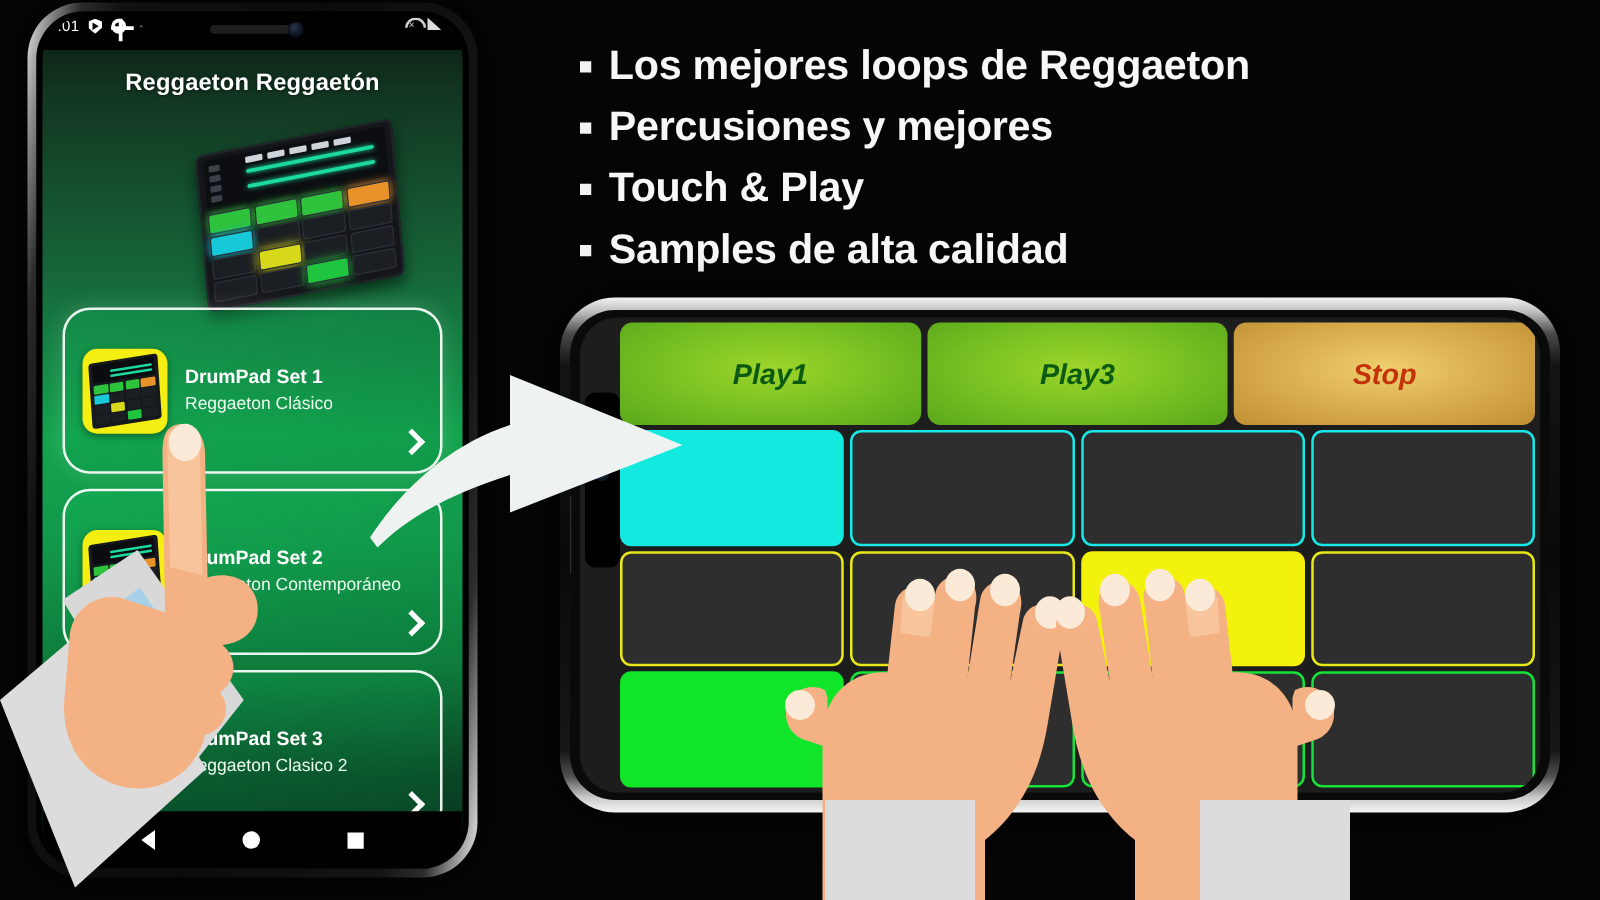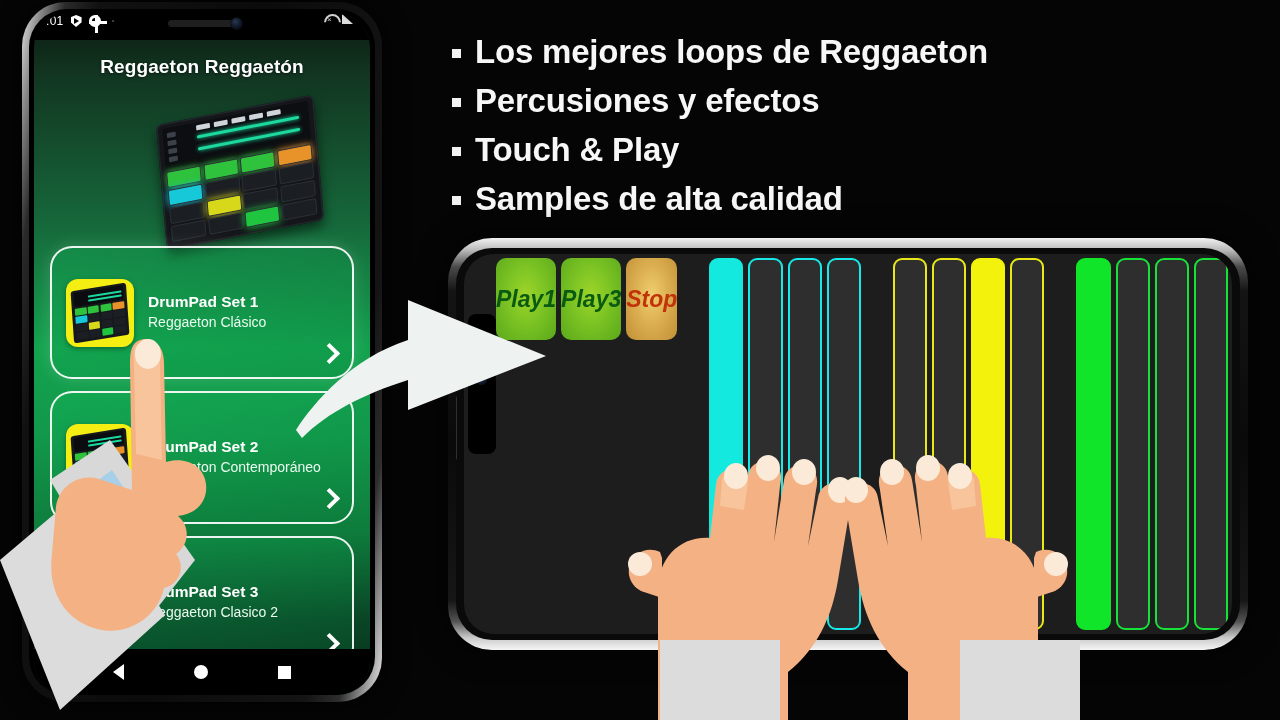--- a/index.html
+++ b/index.html
@@ -104,41 +104,41 @@
   #nav-bar{position:absolute;left:0;right:0;bottom:0;height:46px;background:#000;
     display:flex;align-items:center;justify-content:space-around;padding:0 44px;}
   #nav-back{width:0;height:0;border-right:11px solid #fff;border-top:8px solid transparent;border-bottom:8px solid transparent;}
   #nav-home{width:14px;height:14px;border-radius:50%;background:#fff;}
   #nav-recent{width:13px;height:13px;background:#fff;}
 
   
   #pointing-hand{position:absolute;left:-10px;top:330px;width:260px;height:390px;z-index:8;pointer-events:none;}
 
   
-  #bullets{position:absolute;left:452px;top:30px;width:800px;z-index:3;}
+  #bullets{position:absolute;left:464px;top:30px;width:800px;z-index:3;}
   .bullet-row{display:flex;align-items:flex-start;margin-bottom:6px;}
   .bullet-mark{width:9px;height:9px;background:#f2f2f2;margin:19px 14px 0 0;flex:none;}
   .bullet-text{color:#f7f7f7;font-size:33px;font-weight:bold;line-height:43px;letter-spacing:-.2px;}
 
   
   #flow-arrow{position:absolute;left:288px;top:252px;width:270px;height:200px;z-index:9;}
 
   
   #landscape-phone{
     position:absolute;left:448px;top:238px;width:800px;height:412px;border-radius:44px;
     background:linear-gradient(180deg,#f2f2f2 0%,#b9b9b9 3%,#4a4a4a 7%,#141414 13%,#0a0a0a 50%,#161616 88%,#515151 93%,#c9c9c9 97%,#f5f5f5 100%);
     padding:10px 8px; z-index:6; box-shadow:0 0 30px rgba(0,0,0,.85);
   }
   #landscape-bezel{width:100%;height:100%;border-radius:36px;background:#0a0a0a;padding:6px 8px;position:relative;overflow:hidden;}
   #ls-sidebtn{position:absolute;left:-4px;top:148px;width:5px;height:64px;background:#2e2e2e;border-radius:2px;}
   #ls-camera{position:absolute;left:12px;top:120px;width:11px;height:11px;border-radius:50%;
     background:radial-gradient(circle at 40% 35%,#2b3c55 0%,#111b2b 55%,#04060b 100%);z-index:4;}
   #ls-notch{position:absolute;left:4px;top:60px;width:28px;height:140px;background:#000;border-radius:8px;z-index:3;}
   #ls-screen{position:relative;width:100%;height:100%;border-radius:30px;background:#1d1d1d;overflow:hidden;
-    display:flex;padding:4px;gap:4px;}
+    display:flex;flex-direction:column;padding:4px;gap:4px;}
   #play-row{display:flex;gap:5px;height:82px;padding-left:28px;}
   .play-btn{flex:1;border-radius:10px;display:flex;align-items:center;justify-content:center;
     font-style:italic;font-weight:bold;font-size:23px;}
   .play-green{background:radial-gradient(ellipse at 50% 45%,#9ed42a 0%,#7ec524 42%,#5aa81b 100%);color:#0b5a12;}
   .play-stop{background:radial-gradient(ellipse at 50% 45%,#f0cf6e 0%,#dcb052 45%,#c08f34 100%);color:#c2330a;}
   .pad-row{display:flex;gap:5px;flex:1;padding-left:28px;}
   .pad{flex:1;border-radius:9px;background:#2e2e2e;}
   .pad.r1{border:2.5px solid #18e8e8;}
   .pad.r2{border:2.5px solid #e8e818;}
   .pad.r3{border:2.5px solid #17e23a;}
@@ -344,21 +344,21 @@
     </g>
   </svg>
 
   <div id="bullets">
     <div class="bullet-row">
       <span class="bullet-mark"></span>
       <span class="bullet-text">Los mejores loops de Reggaeton</span>
     </div>
     <div class="bullet-row">
       <span class="bullet-mark"></span>
-      <span class="bullet-text">Percusiones y efectos</span>
+      <span class="bullet-text">Percusiones y mejores</span>
     </div>
     <div class="bullet-row">
       <span class="bullet-mark"></span>
       <span class="bullet-text">Touch &amp; Play</span>
     </div>
     <div class="bullet-row">
       <span class="bullet-mark"></span>
       <span class="bullet-text">Samples de alta calidad</span>
     </div>
   </div>

